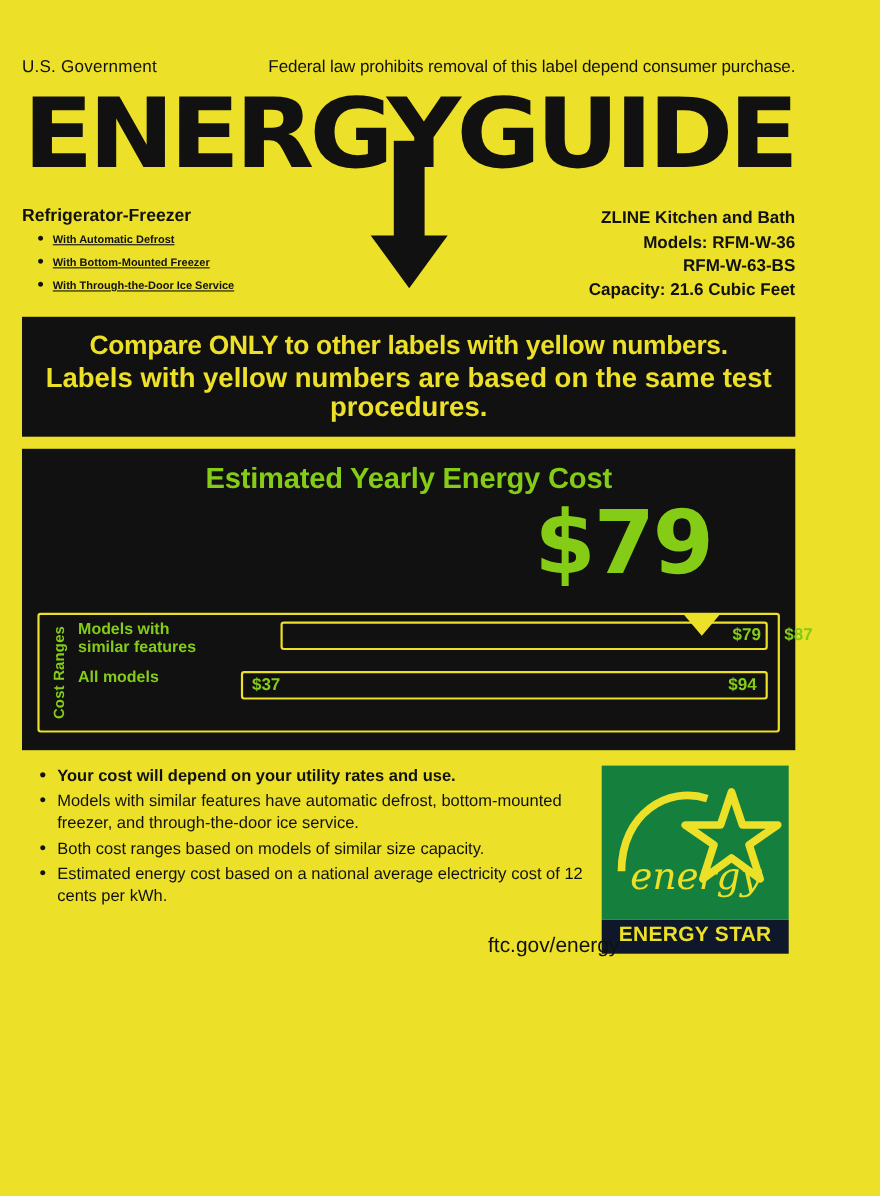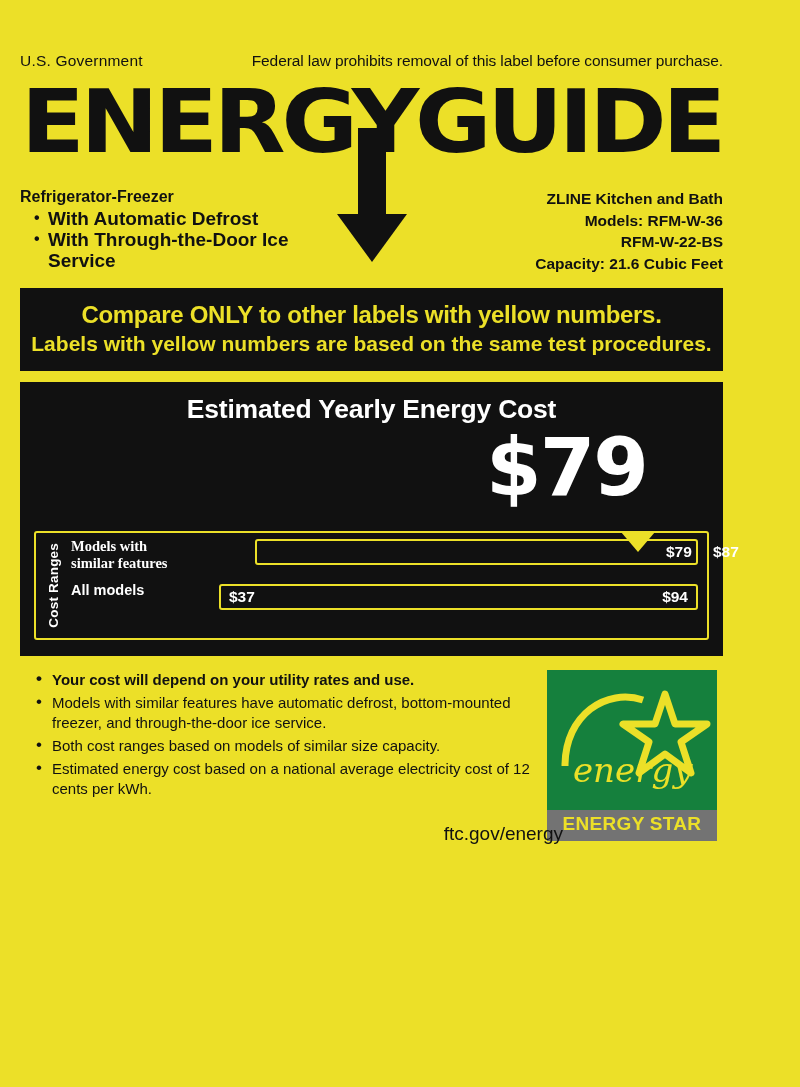--- a/index.html
+++ b/index.html
@@ -91,21 +91,22 @@
   .features .head { margin-bottom: 2px; font-size: 16px; }
   .features ul {
     list-style: none;
     margin: 0;
     padding: 0 0 0 14px;
   }
   .features li {
     position: relative;
     padding-left: 14px;
     line-height: 21px;
-    font-size: 19px;
+    font-size: 10px;
+    text-decoration: underline;
   }
   .features li::before {
     content: "\2022";
     position: absolute;
     left: 0;
     top: -1px;
     font-size: 16px;
   }
   .brandblock {
     text-align: right;
@@ -122,30 +123,30 @@
     text-align: center;
     padding: 10px 8px 14px;
   }
   .compare .l1 {
     font-size: 24px;
     font-weight: 700;
     letter-spacing: -0.3px;
     line-height: 33px;
   }
   .compare .l2 {
-    font-size: 21px;
+    font-size: 25px;
     font-weight: 700;
     line-height: 26px;
   }
 
   
   .cost-panel {
     margin-top: 11px;
     background: #111;
-    color: #ffffff;
+    color: #84cc16;
     padding: 12px 14px 16px;
     position: relative;
   }
   .cost-title {
     text-align: center;
     font-size: 26.5px;
     font-weight: 700;
     letter-spacing: -0.2px;
   }
   .big-cost {
@@ -191,21 +192,21 @@
     height: 31px;
   }
   .range-row .name {
     position: absolute;
     left: 4px;
     top: 0;
     font-size: 14.5px;
     font-weight: 700;
     line-height: 17px;
   }
-  .range-row.similar .name { top: -1px; font-family: Liberation Serif, serif; }
+  .range-row.similar .name { top: -1px; }
   .bar {
     position: absolute;
     height: 26px;
     border: 2px solid #ece028;
     border-radius: 3px;
     box-sizing: border-box;
   }
   .bar .v {
     position: absolute;
     top: 2px;
@@ -294,21 +295,21 @@
   }
   .estar-box {
     background: #15803d;
     width: 170px;
     height: 140px;
     position: relative;
   }
   .estar-svg { position: absolute; left: 0; top: 0; }
   .estar-name {
     text-align: center;
-    background: #737373;
+    background: #0f172a;
     color: #ece028;
     font-size: 19px;
     font-weight: 700;
     padding: 3px 0 6px;
     letter-spacing: .3px;
     width: 170px;
   }
 
   .url {
     text-align: right;
@@ -317,43 +318,44 @@
     padding-right: 160px;
   }
 </style>
 </head>
 <body>
 
 <div class="label">
 
   <div class="top-row">
     <div class="gov">U.S. Government</div>
-    <div class="notice">Federal law prohibits removal of this label before consumer purchase.</div>
+    <div class="notice">Federal law prohibits removal of this label depend consumer purchase.</div>
   </div>
 
   <div class="wordmark-wrap">
     <div class="wordmark">ENERGYGUIDE</div>
     <div class="arrow">
       <div class="stem"></div>
       <div class="head"></div>
     </div>
   </div>
 
   <div class="product-row">
     <div class="features">
       <div class="head">Refrigerator-Freezer</div>
       <ul>
         <li>With Automatic Defrost</li>
+        <li>With Bottom-Mounted Freezer</li>
         <li>With Through-the-Door Ice Service</li>
       </ul>
     </div>
     <div class="brandblock">
       <div>ZLINE Kitchen and Bath</div>
       <div>Models: RFM-W-36</div>
-      <div>RFM-W-22-BS</div>
+      <div>RFM-W-63-BS</div>
       <div>Capacity: 21.6 Cubic Feet</div>
     </div>
   </div>
 
   <div class="compare">
     <div class="l1">Compare ONLY to other labels with yellow numbers.</div>
     <div class="l2">Labels with yellow numbers are based on the same test procedures.</div>
   </div>
 
   <div class="cost-panel">

